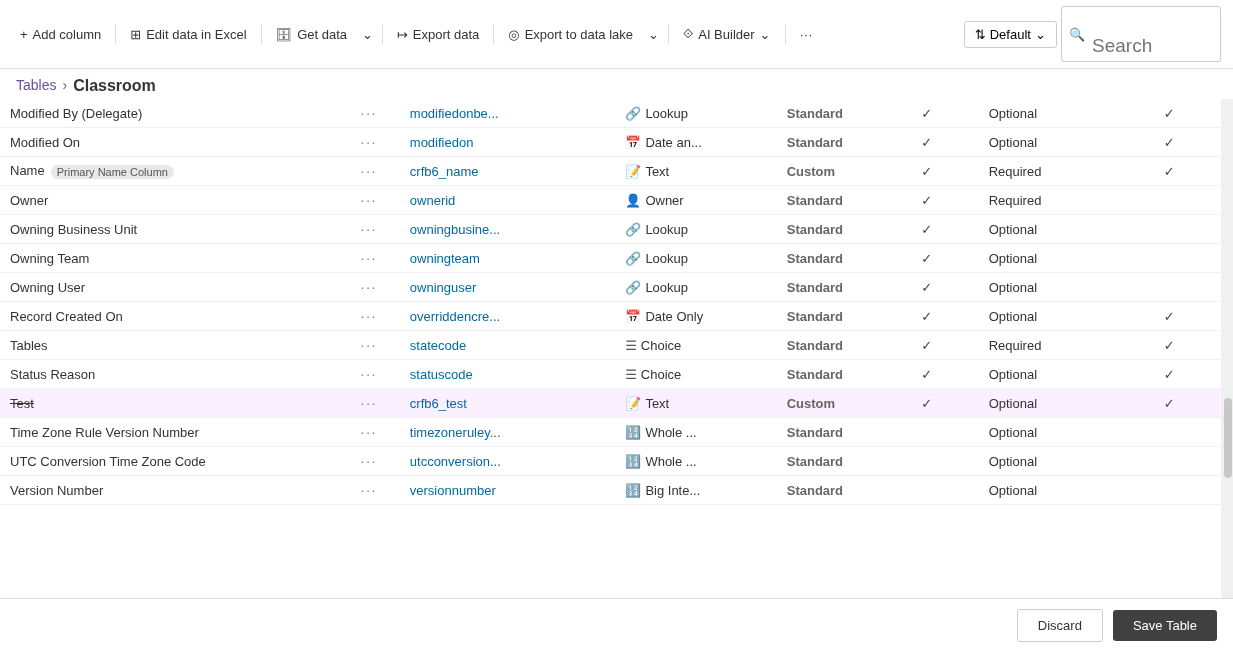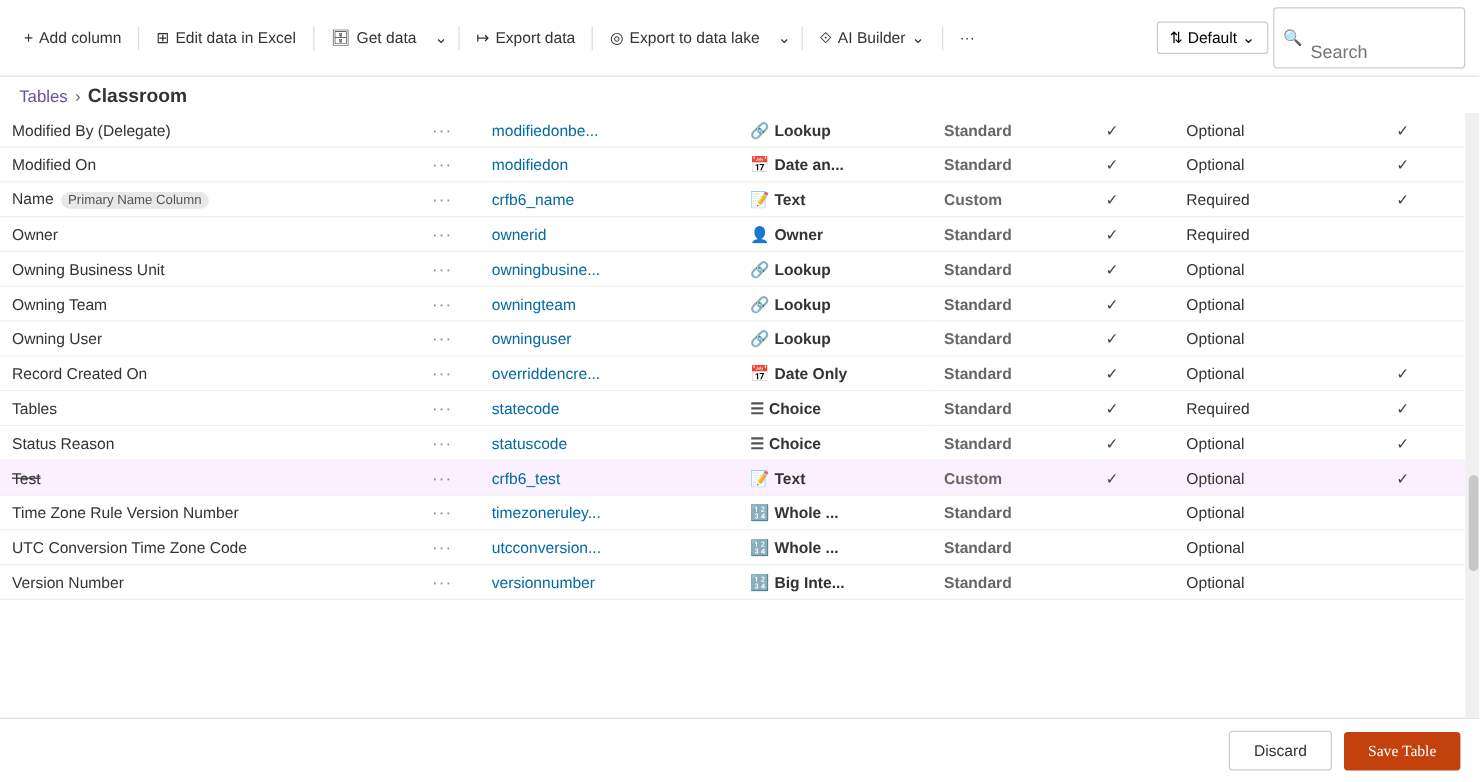--- a/index.html
+++ b/index.html
@@ -13,21 +13,21 @@
     .toolbar-btn {
       display: flex; align-items: center; gap: 5px; padding: 5px 8px; border: none; background: none;
       cursor: pointer; color: #333; font-size: 13px; border-radius: 3px; white-space: nowrap;
     }
     .toolbar-divider { width: 1px; height: 20px; background: #ddd; margin: 0 2px; }
     .toolbar-spacer { flex: 1; }
     .toolbar-search {
       display: flex; align-items: center; gap: 6px; border: 1px solid #ccc;
       border-radius: 3px; padding: 4px 8px; font-size: 13px; background: #fff;
     }
-    .toolbar-search input { border: none; outline: none; font-size: 15px; width: 120px; margin-top: 24px; }
+    .toolbar-search input { border: none; outline: none; font-size: 19px; width: 120px; margin-top: 24px; }
 
     
     .breadcrumb {
       display: flex; align-items: flex-start; gap: 6px; padding: 8px 16px 4px 16px; font-size: 14px; flex-shrink: 0;
     }
     .breadcrumb-tables { color: #6b4fa0; cursor: pointer; }
     .breadcrumb-sep { color: #666; }
     .breadcrumb-current { font-weight: 600; color: #333; font-size: 16px; }
 
     
@@ -36,21 +36,21 @@
 
     
     .data-table { width: 100%; border-collapse: collapse; padding-left: 31px; }
     .data-table th, .data-table td { padding: 6px 10px; text-align: left; vertical-align: middle; font-size: 13px; }
     .data-table tr { border-bottom: 1px solid #f0f0f0; }
     .data-table tbody tr.selected { background: #faf0ff; }
 
     .col-name { width: 260px; }
     .col-dots { width: 36px; }
     .col-logicalname { width: 160px; color: #0369a1; }
-    .col-type { width: 120px; font-weight: bold; }
+    .col-type { width: 120px; }
     .col-managed { width: 100px; color: #666; font-weight: bold; }
     .col-check1 { width: 50px; text-align: center; }
     .col-req { width: 130px; color: #333; }
     .col-check2 { width: 50px; text-align: center; }
 
     .three-dots { color: #888; cursor: pointer; font-size: 14px; letter-spacing: 1px; }
     .checkmark { color: #444; font-size: 13px; }
     .type-icon { margin-right: 4px; color: #555; }
 
     .primary-badge {
@@ -67,22 +67,22 @@
     
     .footer {
       display: flex; justify-content: flex-end; align-items: center; gap: 10px;
       padding: 10px 16px; border-top: 1px solid #ddd; background: #fff; flex-shrink: 0;
     }
     .btn-discard {
       padding: 8px 20px; border: 1px solid #ccc; background: #fff; border-radius: 3px;
       cursor: pointer; font-size: 13px; color: #333; margin-left: 48px;
     }
     .btn-save {
-      padding: 8px 20px; border: none; background: #c2410c; color: #fff;
-      border-radius: 3px; cursor: pointer; font-size: 13px; font-weight: 500; font-family: Liberation Serif, serif;
+      padding: 8px 20px; border: none; background: #404040; color: #fff;
+      border-radius: 3px; cursor: pointer; font-size: 13px; font-weight: 500;
     }
 
     .default-btn {
       display: flex; align-items: center; gap: 4px; padding: 5px 10px;
       border: 1px solid #ccc; background: #fff; border-radius: 3px; cursor: pointer; font-size: 13px;
     }
   </style>
 </head>
 <body>
 

